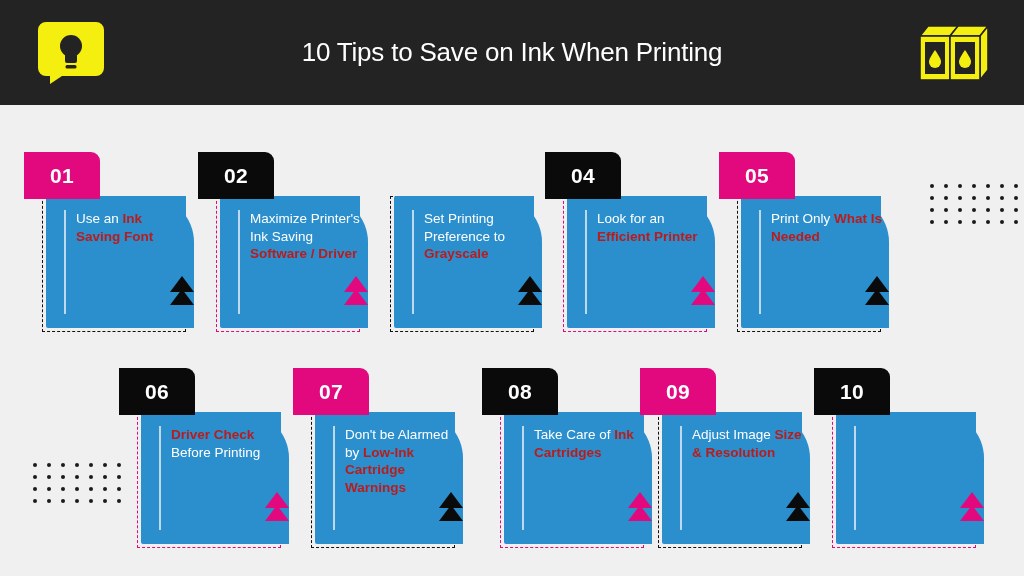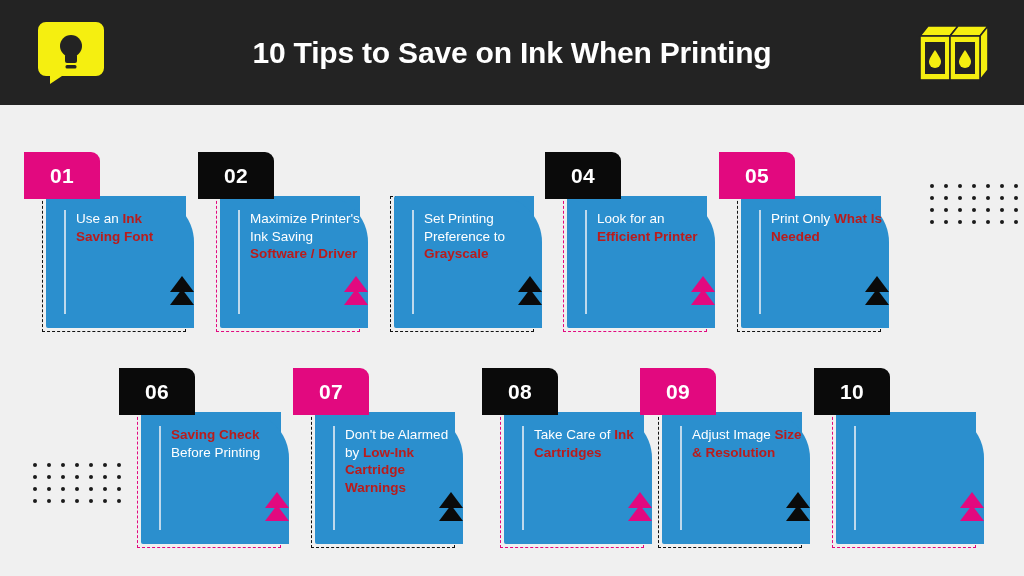--- a/index.html
+++ b/index.html
@@ -12,22 +12,22 @@
   }
 
   
   #header {
     position:absolute; left:0; top:0; width:1024px; height:105px;
     background:#232323;
     display:flex; align-items:center; justify-content:center;
   }
   #header-title {
     color:#ffffff;
-    font-size:30px;
-    font-weight:bold;
+    font-size:26px;
+    font-weight:normal;
     letter-spacing:-0.2px;
     text-align:right;
   }
   #bulb-icon { position:absolute; left:38px; top:22px; width:66px; height:62px; }
   #cartridge-icon { position:absolute; right:32px; top:22px; width:80px; height:62px; }
 
   
   .dot-grid { position:absolute; display:grid; gap:8px 10px; }
   .dot-grid .dot { width:4px; height:4px; background:#1b1b1b; border-radius:50%; }
   #dots-top-right { left:930px; top:184px; grid-template-columns:repeat(7,4px); }
@@ -280,21 +280,21 @@
       </div>
     </div>
     <div class="card-unit alt" style="left: 137px; top: 368px;">
       <div class="dash-frame"></div>
       <div class="panel"></div>
       <div class="panel-bulge"></div>
       <div class="accent-rule"></div>
       <div class="badge">
         <span>06</span>
       </div>
-      <div class="card-text"><span class="hl">Saving Check </span><span>Before Printing</span></div>
+      <div class="card-text"><span class="hl">Driver Check </span><span>Before Printing</span></div>
       <div class="tri-wrap">
         <div class="tri"></div>
         <div class="tri"></div>
       </div>
     </div>
     <div class="card-unit" style="left: 311px; top: 368px;">
       <div class="dash-frame"></div>
       <div class="panel"></div>
       <div class="panel-bulge"></div>
       <div class="accent-rule"></div>

